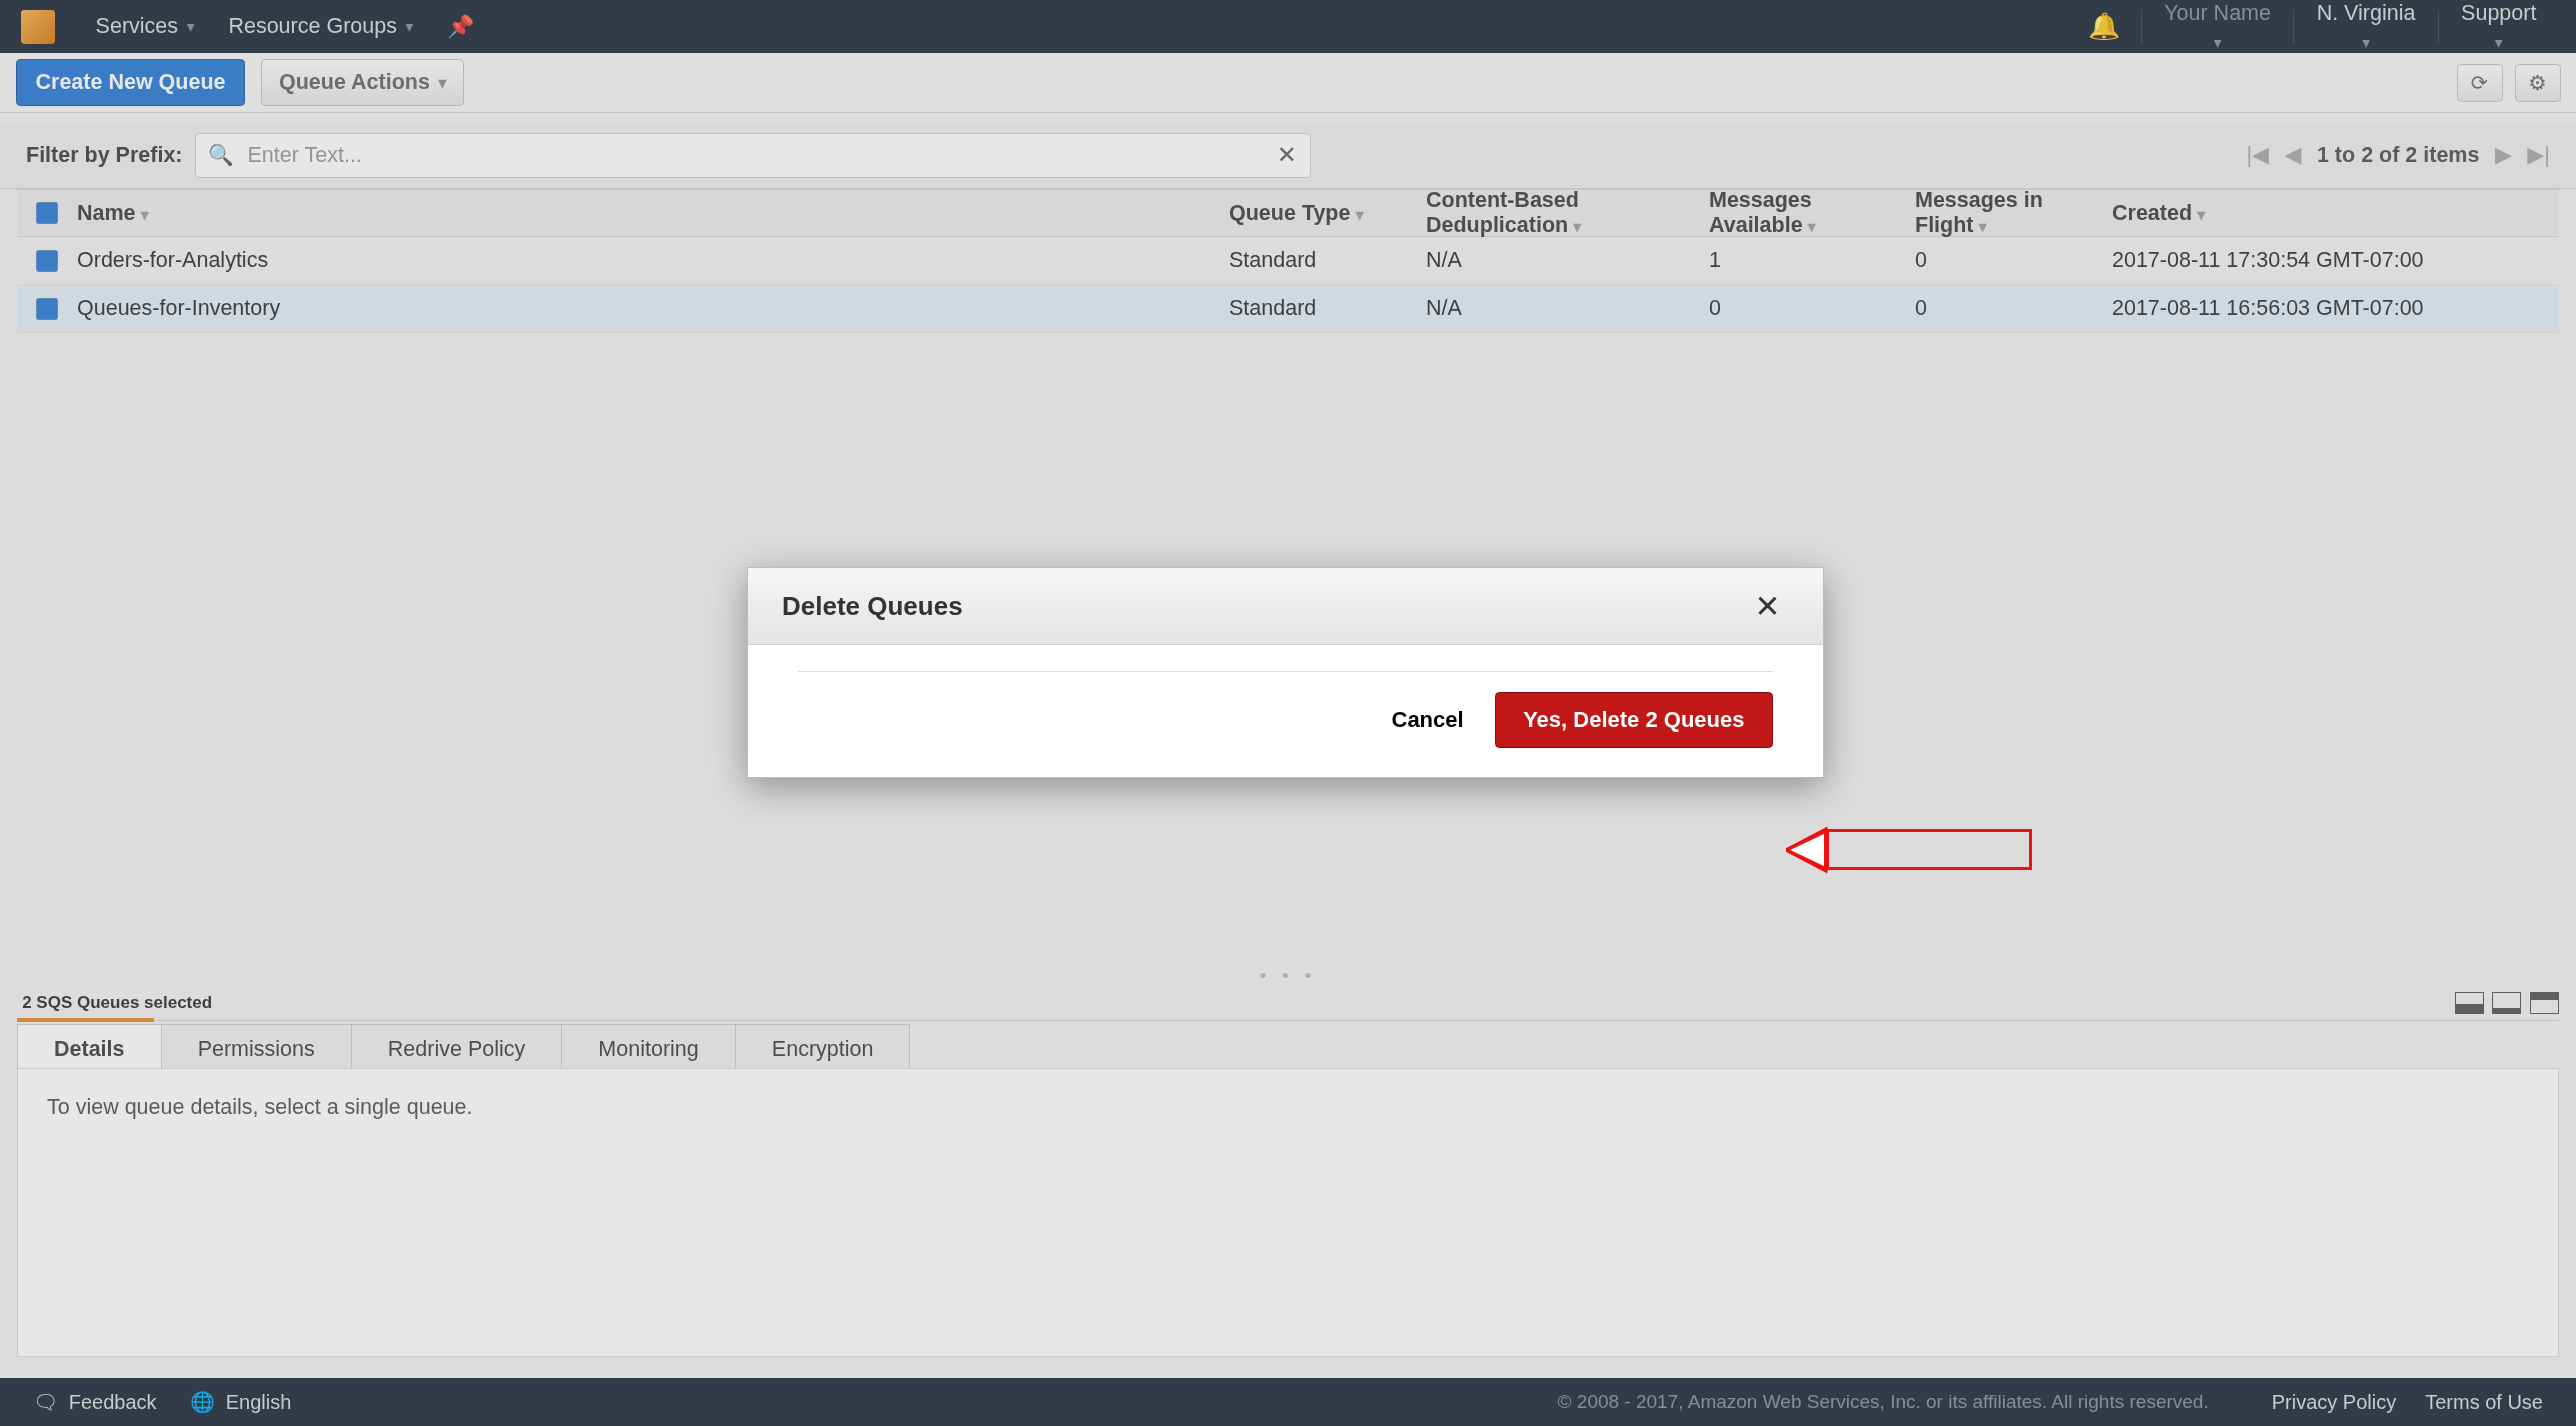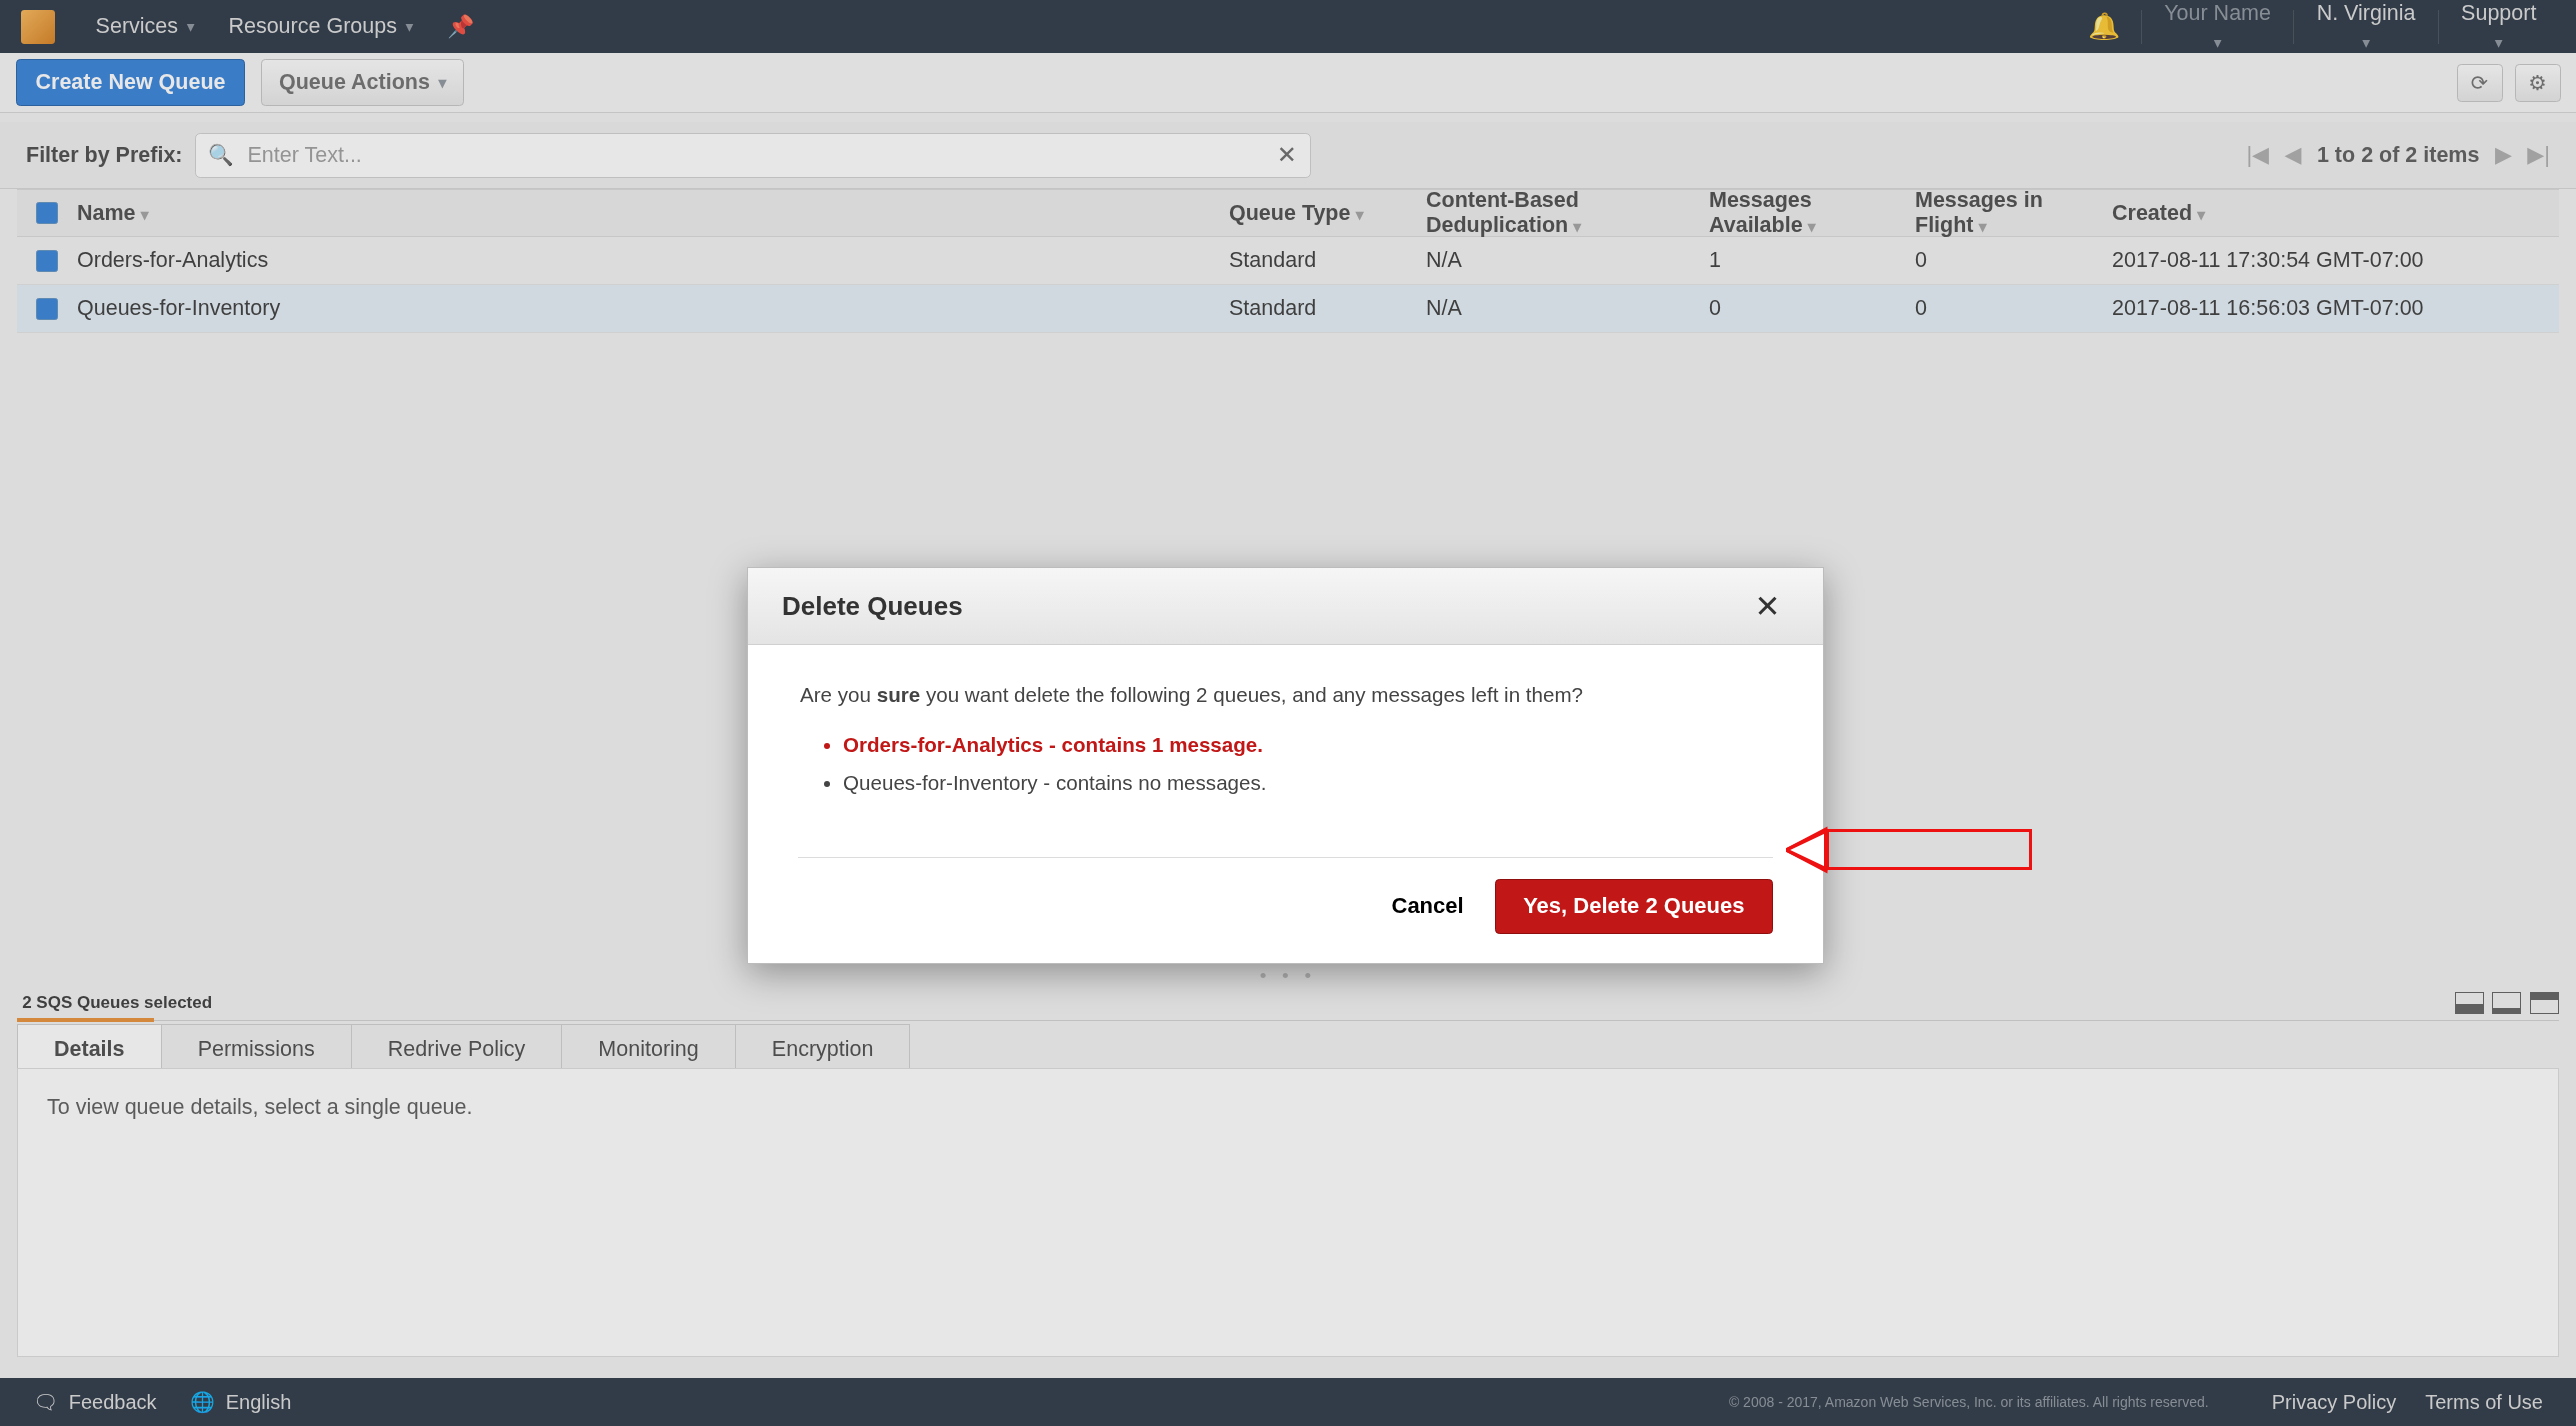--- a/index.html
+++ b/index.html
@@ -67,21 +67,21 @@
 
   .tabs { position:absolute; top:1024px; left:17px; right:17px; display:flex; gap:0; border-bottom:0.9px solid #cdcdcd; }
   .tab { padding:12px 36px; font-size:21.5px; color:#444; background:#f0f0f0; border:0.9px solid #cdcdcd; border-bottom:none; margin-right:-0.9px; cursor:pointer; }
   .tab.active { background:#fff; font-weight:bold; }
   .detail-body { position:absolute; top:1068px; left:17px; right:17px; bottom:69px; background:#fff; border:0.9px solid #dcdcdc; padding:26px 29px; font-size:21.5px; color:#555; }
 
   
   .footer { position:absolute; left:0; right:0; bottom:0; height:48px; background:#232f3e; display:flex; align-items:center; padding:0 33px; color:#dcdcdc; font-size:20px; }
   .footer .fitem { display:flex; align-items:center; gap:10.3px; margin-right:34px; cursor:pointer; }
   .footer .spacer { flex:1; }
-  .footer .copy { color:#8a929b; font-size:14px; margin-right:34px; }
+  .footer .copy { color:#8a929b; font-size:19px; margin-right:34px; }
   .footer a { color:#dcdcdc; text-decoration:none; margin-left:29px; }
 
   
   .modal { position:absolute; z-index:100; left:747px; top:567px; width:1077px; background:#fff; border:0.9px solid #bcbcbc; box-shadow:0 8.6px 34px rgba(0,0,0,0.35); }
   .modal-head { height:77px; background:linear-gradient(#f6f6f6,#e4e4e4); border-bottom:0.9px solid #d0d0d0; display:flex; align-items:center; padding:0 34px; }
   .modal-title { font-size:26px; font-weight:bold; color:#333; }
   .modal-close { margin-left:auto; font-size:31px; color:#333; cursor:pointer; padding:5.2px 8.6px; }
   .modal-body { padding:34px 52px 26px 52px; font-size:20.6px; color:#444; line-height:1.6; }
   .modal-body ul { margin:17px 0 0 43px; }
   .modal-body li { margin:5.2px 0; }
@@ -237,29 +237,20 @@
   <a href="#">Terms of Use</a>
 </div>
 
 <div class="overlay-dim"></div>
 
 <div class="modal">
   <div class="modal-head">
     <span class="modal-title">Delete Queues</span>
     <span class="modal-close">✕</span>
   </div>
-  <div class="modal-body">
-    <p>
-      <span>Are you </span><b>sure</b><span> you want delete the following 2 queues, and any messages left in them?</span>
-    </p>
-    <ul>
-      <li class="warn">Orders-for-Analytics - contains 1 message.</li>
-      <li>Queues-for-Inventory - contains no messages.</li>
-    </ul>
-  </div>
   <div class="modal-sep"></div>
   <div class="modal-actions">
     <span class="link-cancel">Cancel</span>
     <button class="btn-danger">Yes, Delete 2 Queues</button>
   </div>
 </div>
 
 <div class="anno-arrow">
   <svg width="52" height="48" viewBox="0 0 60 56">
       <polygon points="0,28 46,4 46,18 46,38 46,52" fill="none" stroke="#e11" stroke-width="4"></polygon>

